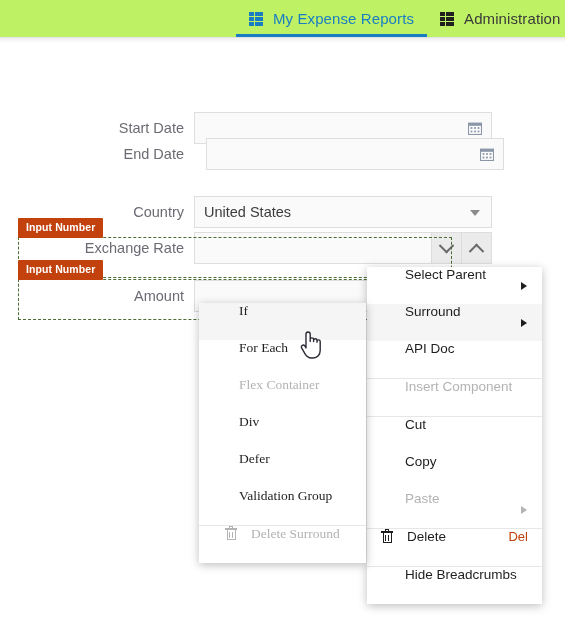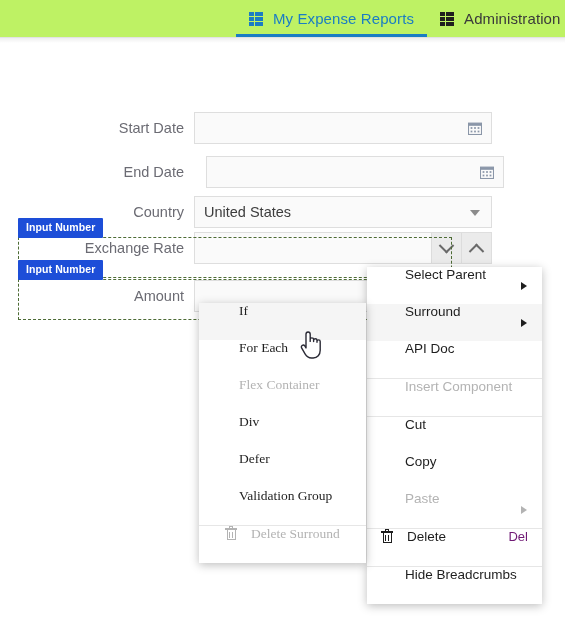--- a/index.html
+++ b/index.html
@@ -158,21 +158,21 @@
 
   
   .sel-box {
     position: absolute;
     border: 1px dashed #4d6b35;
     box-sizing: border-box;
     pointer-events: none;
   }
   .sel-badge {
     position: absolute;
-    background: #1d4ed8;
+    background: #c2410c;
     color: #ffffff;
     font-size: 10.5px;
     font-weight: bold;
     letter-spacing: 0.1px;
     padding: 4px 8px 5px 8px;
     line-height: 1;
     white-space: nowrap;
     border-radius: 1px;
   }
 
@@ -203,21 +203,21 @@
   .mi-icon {
     width: 40px;
     display: flex;
     align-items: center;
     justify-content: center;
     flex: none;
   }
   .mi-label { flex: 1 1 auto; white-space: nowrap; }
   .mi-accel {
     font-size: 13px;
-    color: #701a75;
+    color: #c2410c;
     padding-right: 14px;
     white-space: nowrap;
   }
   .mi-arrow {
     position: absolute;
     right: 15px; top: 50%;
     margin-top: -4px;
     width: 0; height: 0;
     border-top: 4.5px solid transparent;
     border-bottom: 4.5px solid transparent;
@@ -331,21 +331,21 @@
         <rect x="3" y="7" width="2" height="2" fill="#8a96a8"></rect>
         <rect x="7" y="7" width="2" height="2" fill="#8a96a8"></rect>
         <rect x="11" y="7" width="2" height="2" fill="#8a96a8"></rect>
         <rect x="3" y="11" width="2" height="2" fill="#8a96a8"></rect>
         <rect x="7" y="11" width="2" height="2" fill="#8a96a8"></rect>
         <rect x="11" y="11" width="2" height="2" fill="#8a96a8"></rect>
       </svg>
     </div>
   </div>
 
-  <div class="field-row" style="top:112px;gap:12px;">
+  <div class="field-row" style="top:94px;gap:12px;">
     <div class="field-label">End Date</div>
     <div class="field-control">
       <span class="field-text"></span>
       <svg class="cal-icon" viewBox="0 0 16 16">
         <rect x="0.5" y="2.5" width="15" height="13" fill="none" stroke="#8a96a8" stroke-width="1.4"></rect>
         <rect x="0.5" y="2.5" width="15" height="3" fill="#8a96a8"></rect>
         <rect x="3" y="7" width="2" height="2" fill="#8a96a8"></rect>
         <rect x="7" y="7" width="2" height="2" fill="#8a96a8"></rect>
         <rect x="11" y="7" width="2" height="2" fill="#8a96a8"></rect>
         <rect x="3" y="11" width="2" height="2" fill="#8a96a8"></rect>

